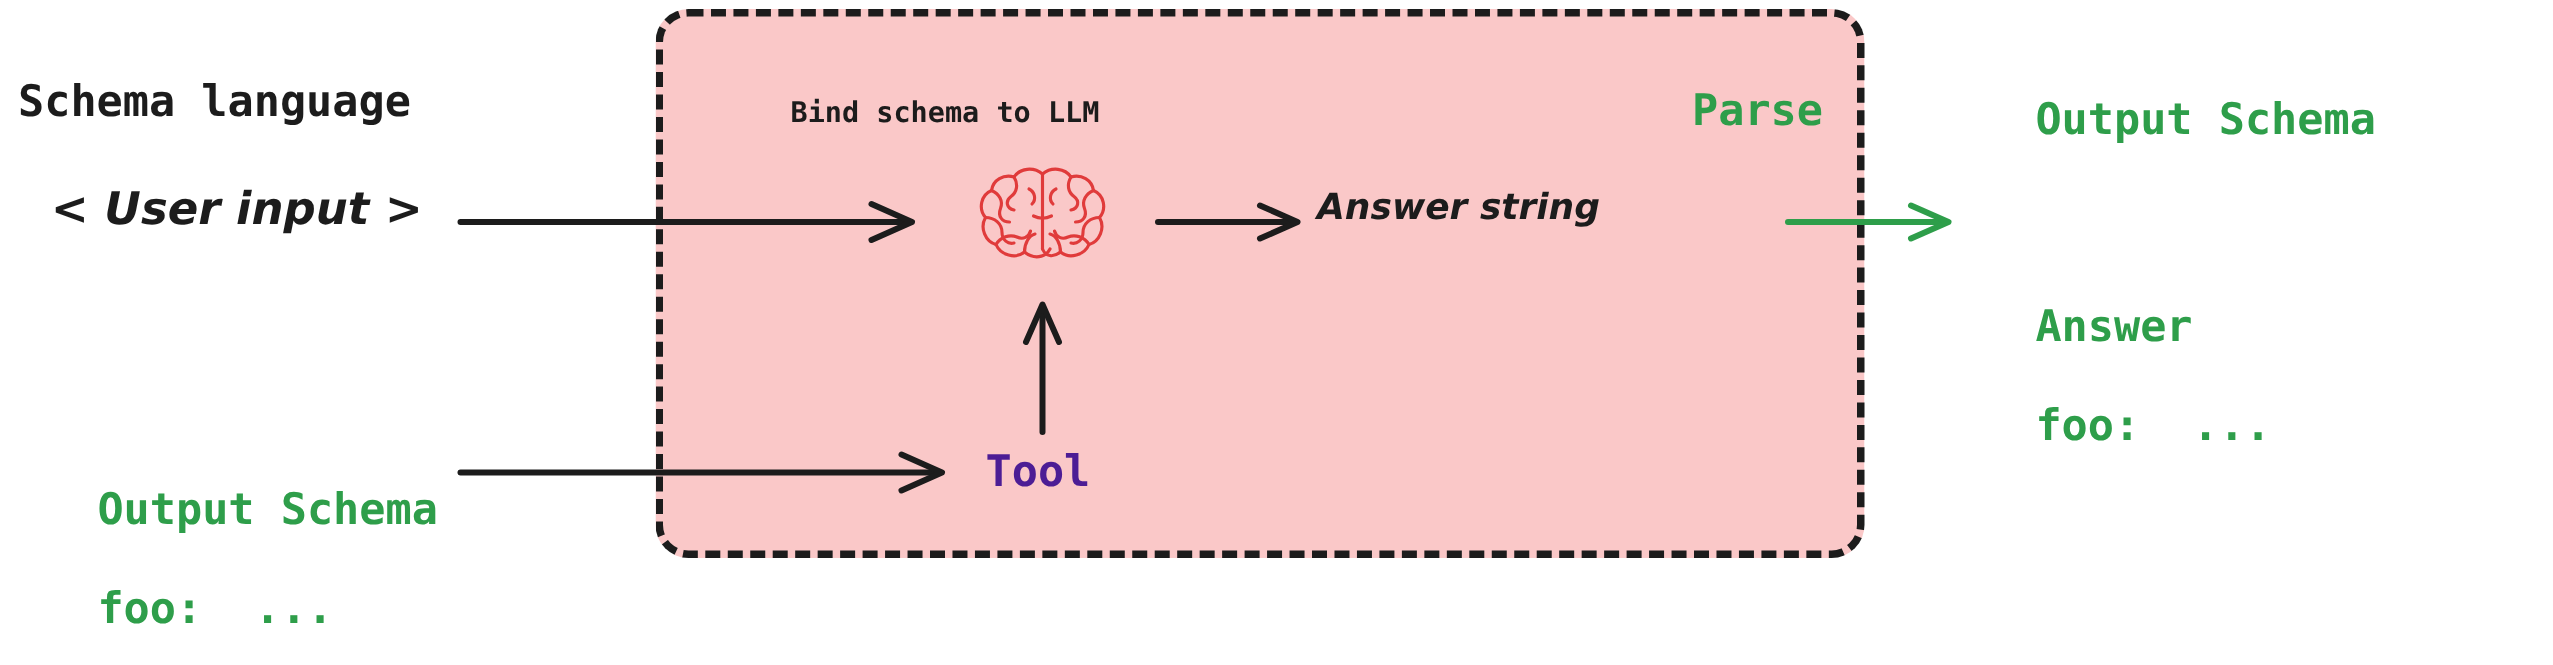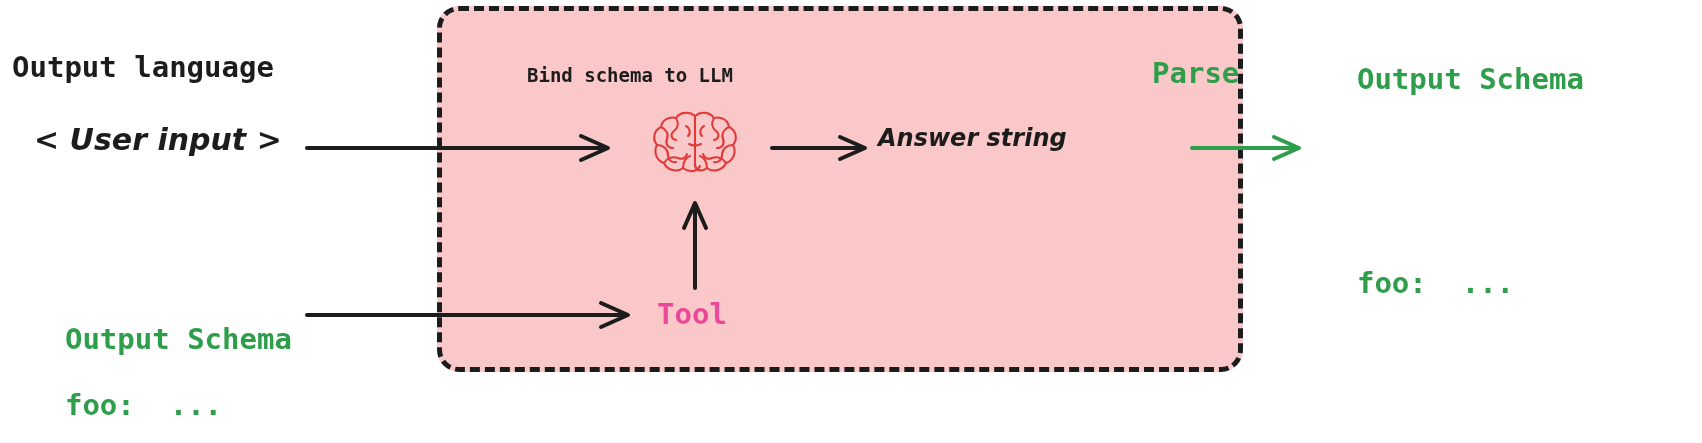--- a/index.html
+++ b/index.html
@@ -65,33 +65,32 @@
     left: 527px;
     top: 64px;
     font-size: 19px;
     color: #1c1c1c;
   }
   #parse-label {
     left: 1128px;
     top: 56px;
     font-size: 29px;
     color: #2e9e4a;
-    margin-left: 24px;
   }
   #answer-string-text {
     left: 878px;
     top: 124px;
     font-size: 24px;
     color: #1c1c1c;
   }
   #tool-label {
     left: 657px;
     top: 297px;
     font-size: 29px;
-    color: #ec4899;
+    color: #4c1d95;
   }
 
   
   #brain-icon {
     left: 645px;
     top: 108px;
     width: 100px;
     height: 68px;
   }
 
@@ -104,21 +103,21 @@
     top: 30px;
     font-size: 29px;
     line-height: 33px;
     color: #2e9e4a;
   }
   #right-schema-block .gap { display: block; height: 6px; }
 </style>
 </head>
 <body>
 
-<div class="abs mono" id="natural-language-label">Output language</div>
+<div class="abs mono" id="natural-language-label">Schema language</div>
 
 <div class="abs hand" id="user-input-text">&lt; User input &gt;</div>
 
 <div class="abs mono" id="left-schema-block">
   <span>Output Schema</span><br>
   <span>foo:  ...</span><br>
   
 </div>
 
 <div class="abs" id="llm-panel"></div>
@@ -173,15 +172,15 @@
 </svg>
 
 <svg class="arrow-svg" style="left:1190px; top:128px; width:115px; height:40px;" viewBox="0 0 115 40">
   <path d="M2 20 L106 20" stroke="#2e9e4a" stroke-width="4" fill="none" stroke-linecap="round"></path>
   <path d="M84 9 L109 20 L84 31" stroke="#2e9e4a" stroke-width="4" fill="none" stroke-linecap="round" stroke-linejoin="round"></path>
 </svg>
 
 <div class="abs mono" id="right-schema-block">
   <span>Output Schema</span><br>
   <span class="gap"></span>
-  <br>
+  <span>Answer</span><br>
   <span>foo:  ...</span><br>
 </div>
 
 </body></html>

